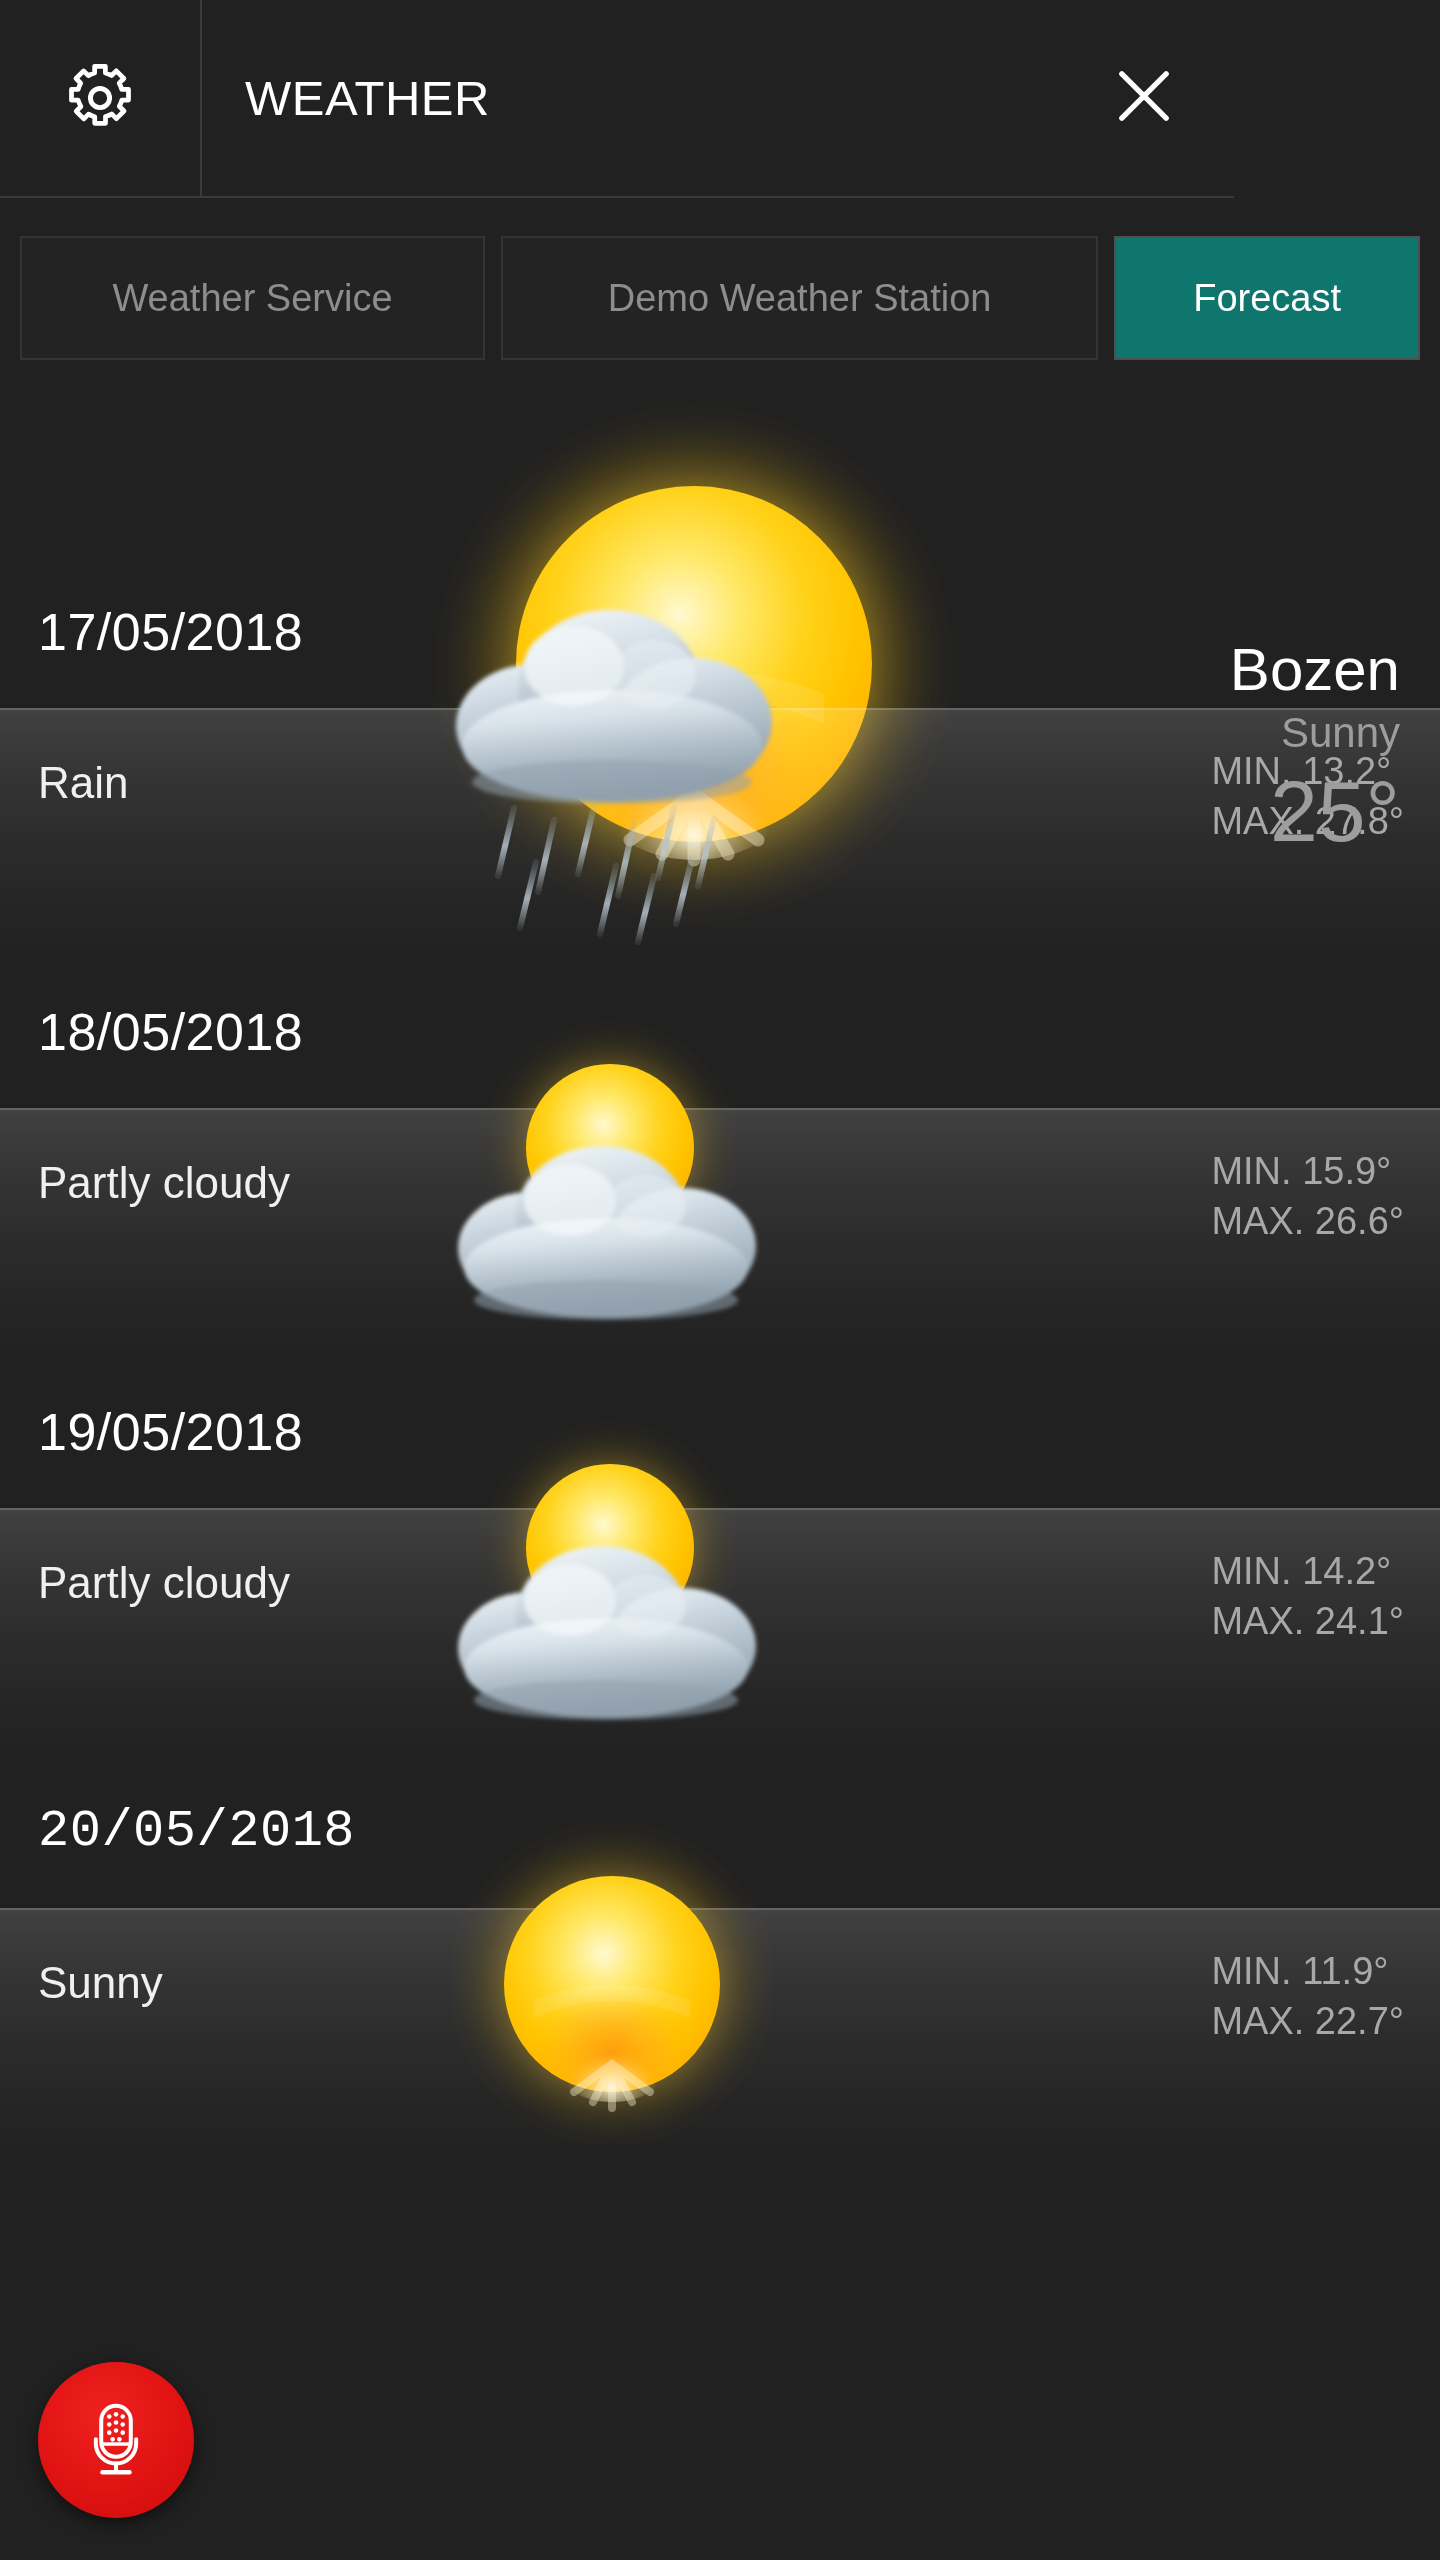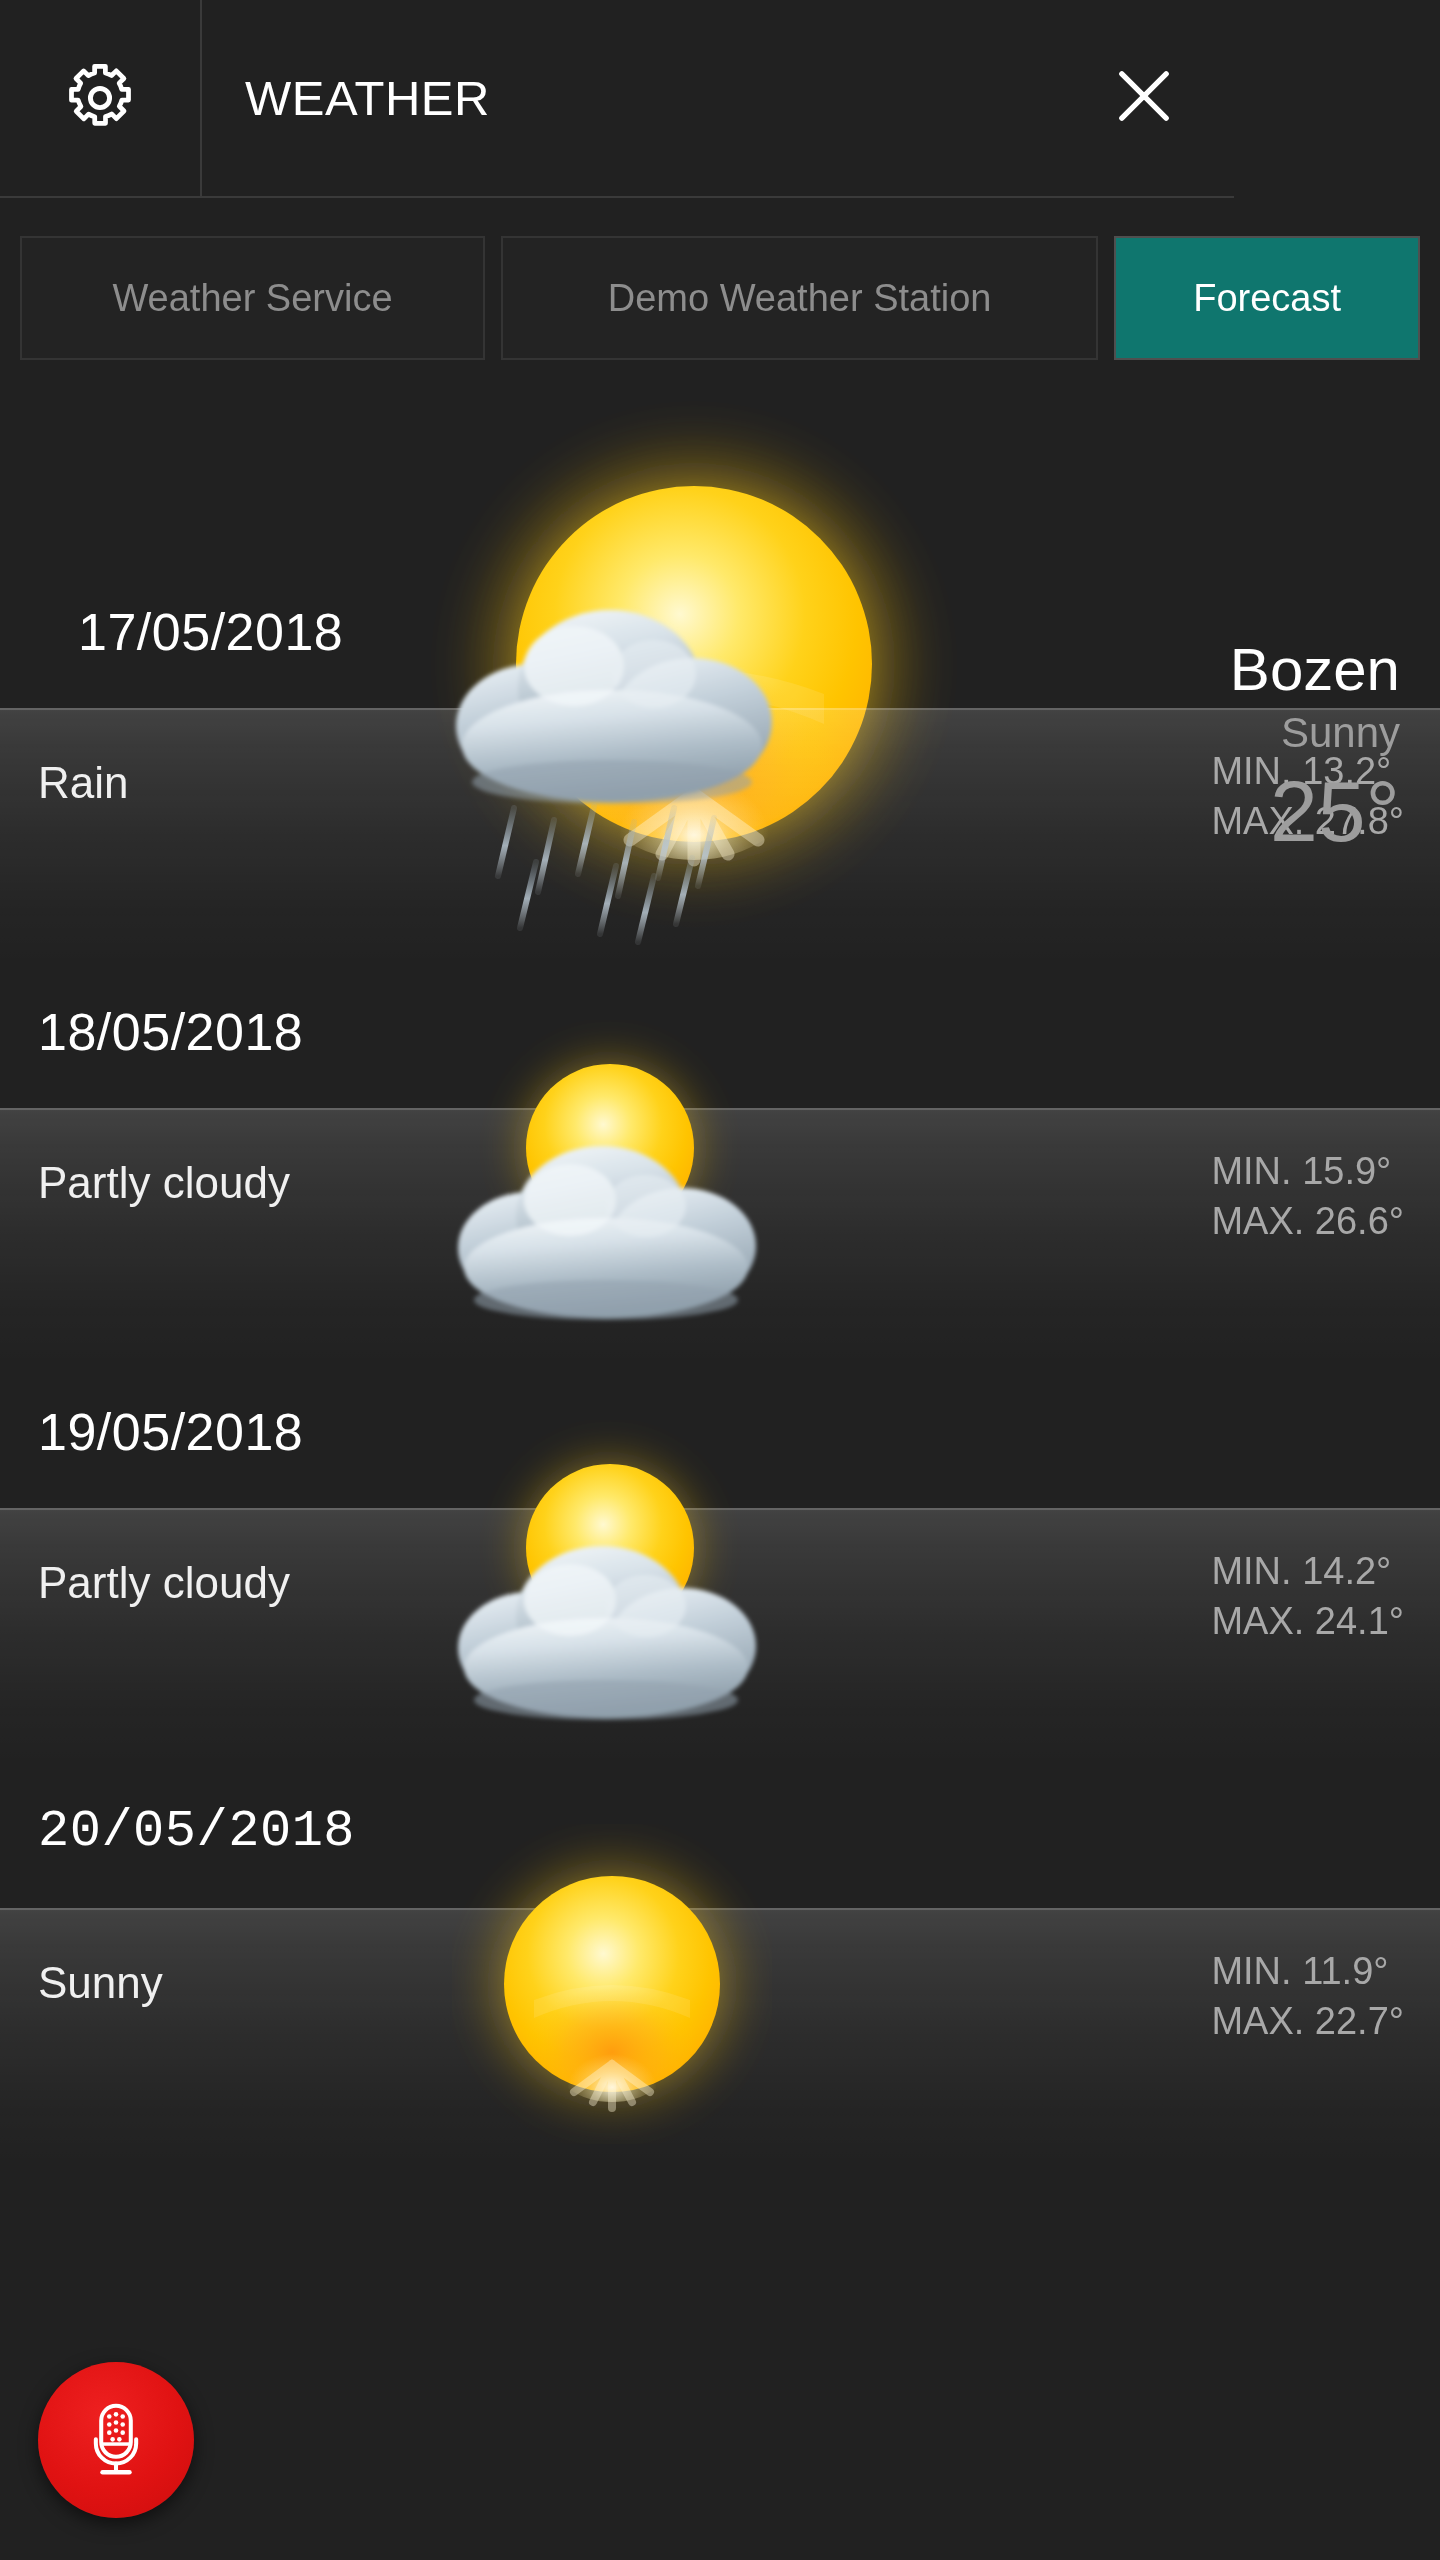--- a/index.html
+++ b/index.html
@@ -226,21 +226,21 @@
 
     <div class="current-block">
       <div class="cur-city">Bozen</div>
       <div class="cur-cond">Sunny</div>
       <div class="cur-temp">25°</div>
     </div>
 
     <div class="rows">
 
       <div class="row" style="top:200px;">
-        <div class="row-date" style="top:4px;margin-left:40px;">17/05/2018</div>
+        <div class="row-date" style="top:4px;">17/05/2018</div>
         <div class="row-icon" style="left:402px; top:-52px;">
           <svg width="420" height="420" viewBox="0 0 420 420">
             <g filter="url(#cloudBlur)">
               <ellipse cx="132" cy="180" rx="78" ry="62" fill="url(#cloudG2)"></ellipse>
               <ellipse cx="208" cy="142" rx="92" ry="78" fill="url(#cloudG)"></ellipse>
               <ellipse cx="290" cy="176" rx="80" ry="64" fill="url(#cloudG2)"></ellipse>
               <ellipse cx="210" cy="200" rx="150" ry="56" fill="url(#cloudG)"></ellipse>
               <ellipse cx="172" cy="120" rx="50" ry="40" fill="#f2f7fa" opacity="0.75"></ellipse>
               <ellipse cx="252" cy="128" rx="42" ry="34" fill="#e8eff4" opacity="0.6"></ellipse>
               <ellipse cx="210" cy="236" rx="140" ry="22" fill="#93a3af" opacity="0.55"></ellipse>

